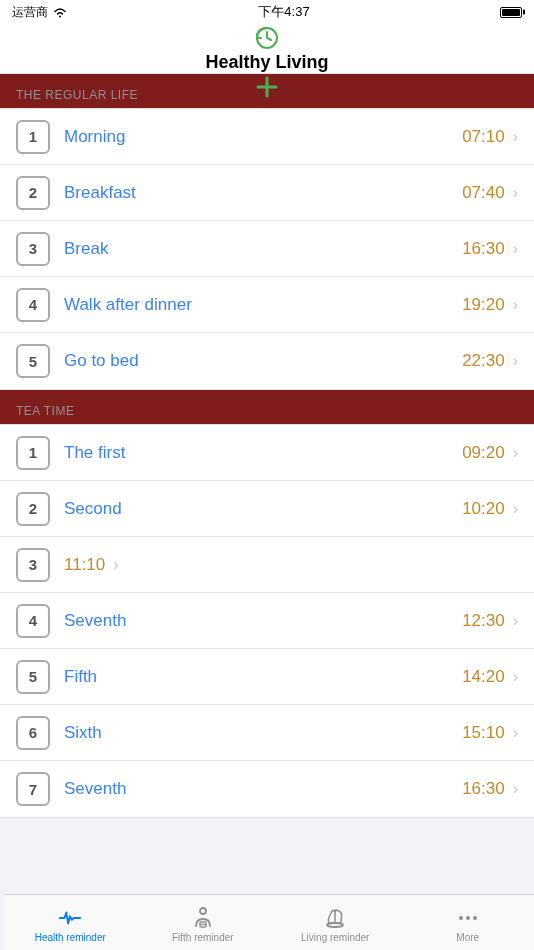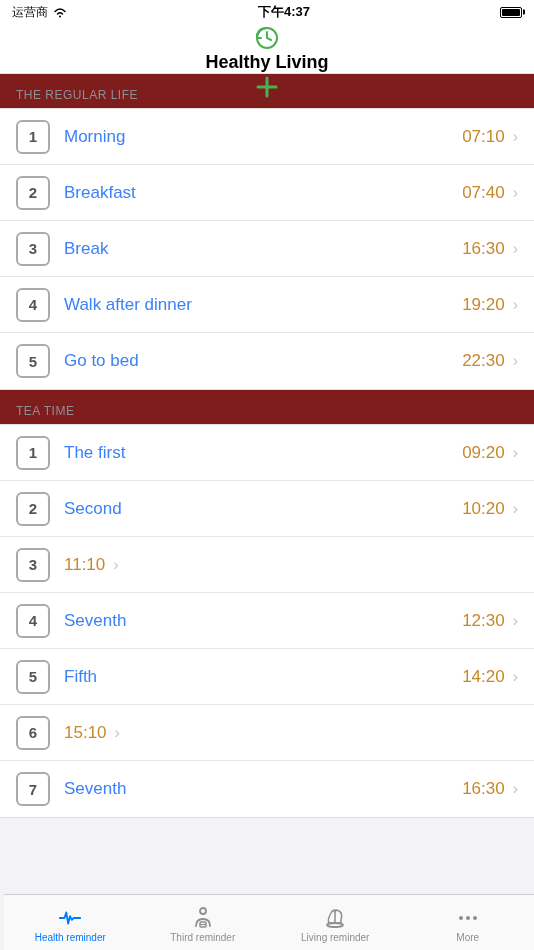--- a/index.html
+++ b/index.html
@@ -194,21 +194,21 @@
 <div class="status-bar">
   <div class="status-left">
     <span>运营商</span>
 
     <svg width="16" height="12" viewBox="0 0 16 12">
       <path d="M8 10.5 L8 10.5" stroke="#000" stroke-width="2" stroke-linecap="round"></path>
       <path d="M5.5 8 Q8 5.5 10.5 8" stroke="#000" stroke-width="1.5" fill="none" stroke-linecap="round"></path>
       <path d="M3 5.5 Q8 0.5 13 5.5" stroke="#000" stroke-width="1.5" fill="none" stroke-linecap="round"></path>
     </svg>
   </div>
-  <div class="status-center" style="font-size:13px;font-weight:700;">下午4:37</div>
+  <div class="status-center" style="font-size:13px;font-weight:400;">下午4:37</div>
   <div class="status-right">
     <div class="battery">
       <div class="battery-fill"></div>
     </div>
   </div>
 </div>
 
 <div class="nav-bar">
   <div class="nav-left-btn">
 
@@ -302,20 +302,21 @@
 
     <div class="list-item">
       <div class="item-number">5</div>
       <span class="item-label">Fifth</span>
       <span class="item-time">14:20</span>
       <span class="chevron">›</span>
     </div>
 
     <div class="list-item">
       <div class="item-number">6</div>
+      <span class="item-label">Sixth</span>
       <span class="item-time">15:10</span>
       <span class="chevron">›</span>
     </div>
 
     <div class="list-item">
       <div class="item-number">7</div>
       <span class="item-label">Seventh</span>
       <span class="item-time">16:30</span>
       <span class="chevron">›</span>
     </div>
@@ -338,21 +339,21 @@
   <div class="tab-item">
     <div class="tab-icon">
 
       <svg width="24" height="24" viewBox="0 0 24 24">
         <circle cx="12" cy="5" r="3" stroke="#8e8e93" stroke-width="1.8" fill="none"></circle>
         <path d="M5 20 Q5 13 12 13 Q19 13 19 20" stroke="#8e8e93" stroke-width="1.8" fill="none" stroke-linecap="round"></path>
         <rect x="9" y="16" width="6" height="5" rx="1" stroke="#8e8e93" stroke-width="1.5" fill="none"></rect>
         <line x1="9" y1="18.5" x2="15" y2="18.5" stroke="#8e8e93" stroke-width="1.2"></line>
       </svg>
     </div>
-    <span class="tab-label">Third reminder</span>
+    <span class="tab-label">Fifth reminder</span>
   </div>
 
   <div class="tab-item">
     <div class="tab-icon">
 
       <svg width="24" height="24" viewBox="0 0 24 24">
         <ellipse cx="12" cy="19" rx="8" ry="2" stroke="#8e8e93" stroke-width="1.8" fill="none"></ellipse>
         <path d="M12 17 L12 5 Q12 3 16 5 Q20 7 18 14 L18 17 Z" stroke="#8e8e93" stroke-width="1.5" fill="none"></path>
         <path d="M12 17 L6 17 Q4 14 8 7 Q10 3 12 5" stroke="#8e8e93" stroke-width="1.5" fill="none"></path>
         <circle cx="12" cy="5" r="1.5" fill="#8e8e93"></circle>

